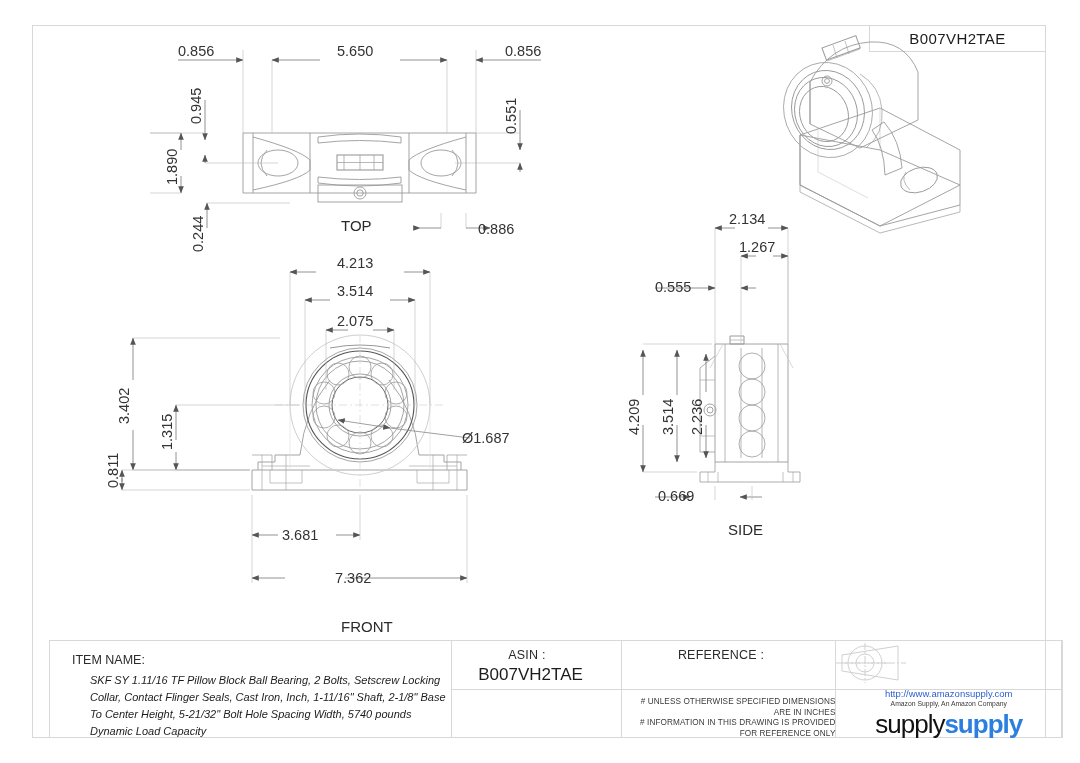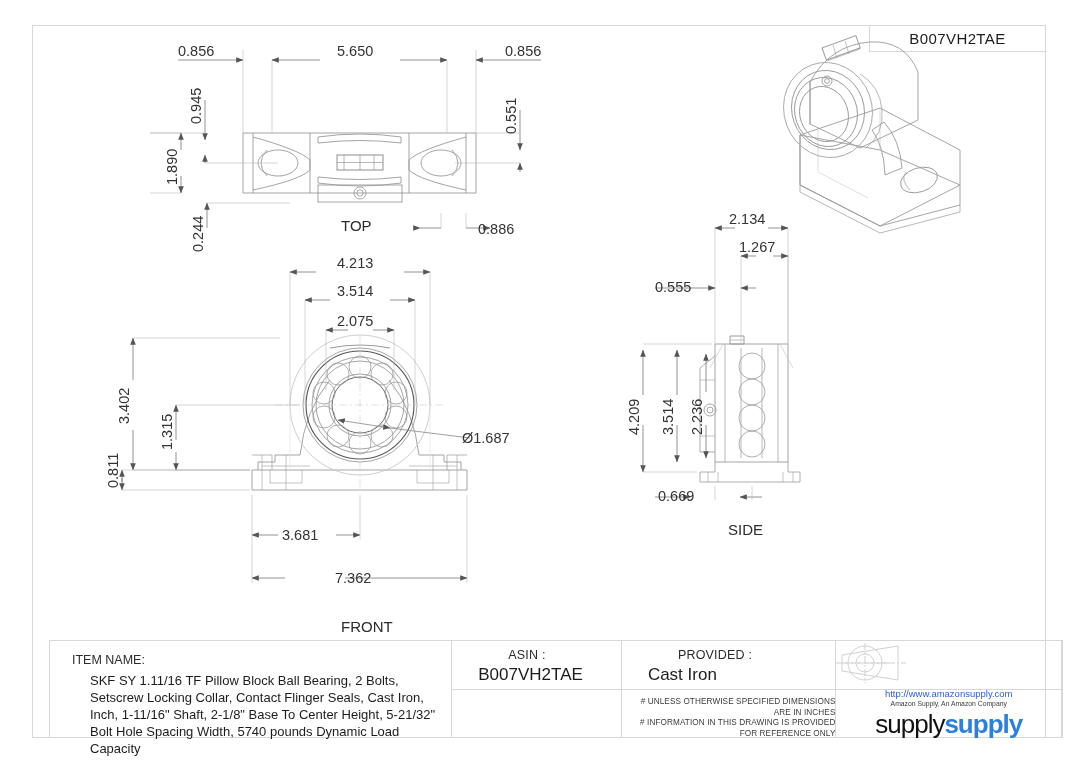--- a/index.html
+++ b/index.html
@@ -19,21 +19,21 @@
   .tb .cell{border-right:1.5px solid #d8d8d8;box-sizing:border-box;position:relative;}
   .c1{width:403px;padding:12px 0 0 22px;}
   .c2{width:170px;}
   .c3{width:215px;}
   .c4{width:226px;border-right:none;}
   .c2 .half,.c3 .half{height:49px;box-sizing:border-box;padding:7px 0 0 12px;}
   .c2 .half:first-child,.c3 .half:first-child{border-bottom:1.5px solid #d8d8d8;}
   .lbl{font-size:12.5px;color:#2b2b2b;letter-spacing:.2px;margin-left:44px;}
   .val{font-size:17px;color:#1c1c1c;margin-top:3px;margin-left:14px;}
   .itemlbl{font-size:12.5px;color:#2b2b2b;}
-  .itemval{font-size:13px;color:#1c1c1c;line-height:17px;margin:5px 0 0 18px;width:360px;}
+  .itemval{font-size:11px;color:#1c1c1c;line-height:17px;margin:5px 0 0 18px;width:360px;font-style:italic;}
   .note{font-size:8.2px;color:#3a3a3a;line-height:10.5px;letter-spacing:.1px;}
   .note+.note{}
   .noteswrap{padding:10px 0 0 10px;text-align:right;}
   .c4 .topr{height:49px;border-bottom:1.5px solid #d8d8d8;box-sizing:border-box;
             display:flex;align-items:center;justify-content:center;gap:18px;}
   .c4 .botr{height:47px;box-sizing:border-box;display:flex;flex-direction:column;
             align-items:center;justify-content:center;}
   .url{font-size:9.5px;color:#2b5fd0;}
   .sub{font-size:6.8px;color:#3a3a3a;margin-top:1px;}
   .azlogo{font-size:26px;letter-spacing:-1px;margin-top:2px;}
@@ -288,22 +288,21 @@
       <div class="itemval">SKF SY 1.11/16 TF Pillow Block Ball Bearing, 2 Bolts, Setscrew Locking Collar, Contact Flinger Seals, Cast Iron, Inch, 1-11/16" Shaft, 2-1/8" Base To Center Height, 5-21/32" Bolt Hole Spacing Width, 5740 pounds Dynamic Load Capacity</div>
     </div>
     <div class="cell c2">
       <div class="half">
         <div class="lbl">ASIN :</div>
         <div class="val">B007VH2TAE</div>
       </div>
     </div>
     <div class="cell c3">
       <div class="half">
-        <div class="lbl">PROVIDED :</div>
-        <div class="val">Cast Iron</div>
+        <div class="lbl">REFERENCE :</div>
       </div>
       <div class="half noteswrap">
         <div class="note"># UNLESS OTHERWISE SPECIFIED DIMENSIONS ARE IN INCHES</div>
         <div class="note"># INFORMATION IN THIS DRAWING IS PROVIDED FOR REFERENCE ONLY</div>
       </div>
     </div>
     <div class="cell c4">
       <div class="topr">
         <svg width="58" height="44">
           <g stroke="#d0d0d0" fill="none" stroke-width="1">

